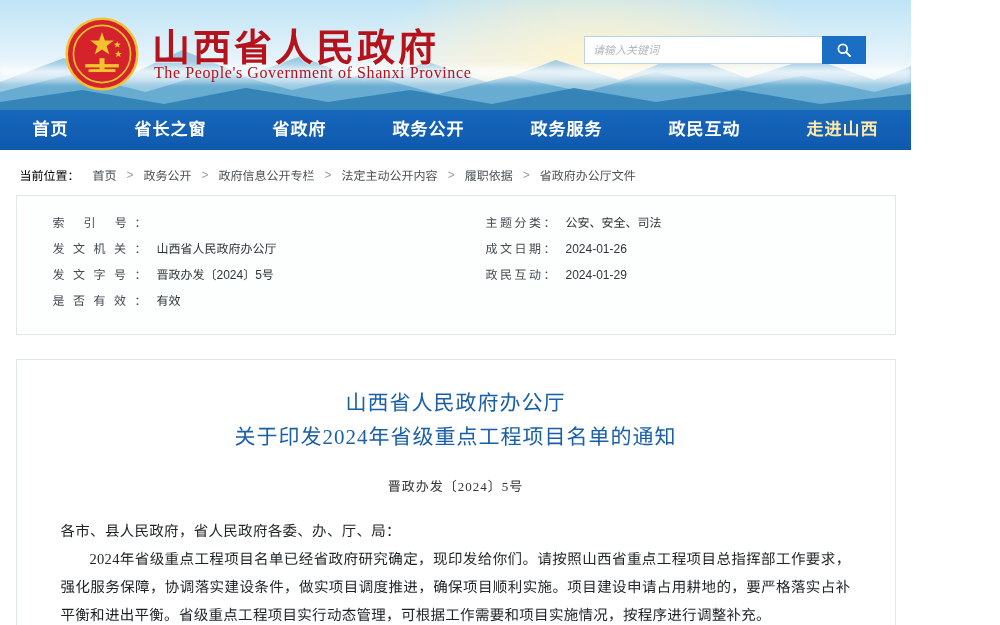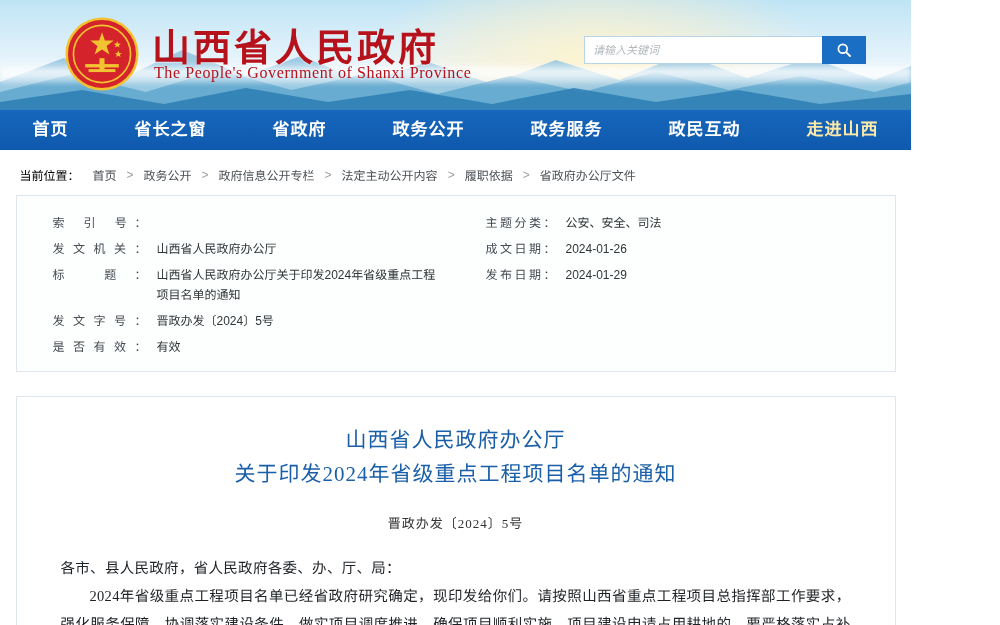--- a/index.html
+++ b/index.html
@@ -114,21 +114,21 @@
     flex-wrap: nowrap;
   }
   .breadcrumb .bc-label { color: #000000; margin-right: 13px; }
   .breadcrumb .bc-link { color: #4a5056; cursor: pointer; }
   .breadcrumb .bc-sep { margin: 0 10px; color: #9aa0a6; }
 
   
   .meta-box {
     border: 1px solid #dfe6ec;
     background: #fdfefe;
-    padding: 14px 0 11px 0;
+    padding: 14px 0 20px 0;
     display: flex;
   }
   .meta-col { width: 50%; }
   .meta-row {
     display: flex;
     align-items: baseline;
     padding: 3px 0;
     font-size: 12px;
     line-height: 20px;
   }
@@ -254,43 +254,39 @@
     <div class="meta-box">
       <div class="meta-col left">
         <div class="meta-row">
           <span class="meta-key">索 引 号：</span>
         </div>
         <div class="meta-row">
           <span class="meta-key">发文机关：</span>
           <span class="meta-val">山西省人民政府办公厅</span>
         </div>
         <div class="meta-row">
-          <span class="meta-key">标    题：</span>
-          <span class="meta-val">山西省人民政府办公厅关于印发2024年省级重点工程项目名单的通知</span>
-        </div>
-        <div class="meta-row">
           <span class="meta-key">发文字号：</span>
           <span class="meta-val">晋政办发〔2024〕5号</span>
         </div>
         <div class="meta-row">
           <span class="meta-key">是否有效：</span>
           <span class="meta-val">有效</span>
         </div>
       </div>
       <div class="meta-col right">
         <div class="meta-row">
           <span class="meta-key">主题分类：</span>
           <span class="meta-val">公安、安全、司法</span>
         </div>
         <div class="meta-row">
           <span class="meta-key">成文日期：</span>
           <span class="meta-val">2024-01-26</span>
         </div>
         <div class="meta-row">
-          <span class="meta-key">发布日期：</span>
+          <span class="meta-key">政民互动：</span>
           <span class="meta-val">2024-01-29</span>
         </div>
       </div>
     </div>
 
     <div class="article-box">
       <div class="art-title">
         <span class="l1">山西省人民政府办公厅</span>
         <span class="l2">关于印发2024年省级重点工程项目名单的通知</span>
       </div>

